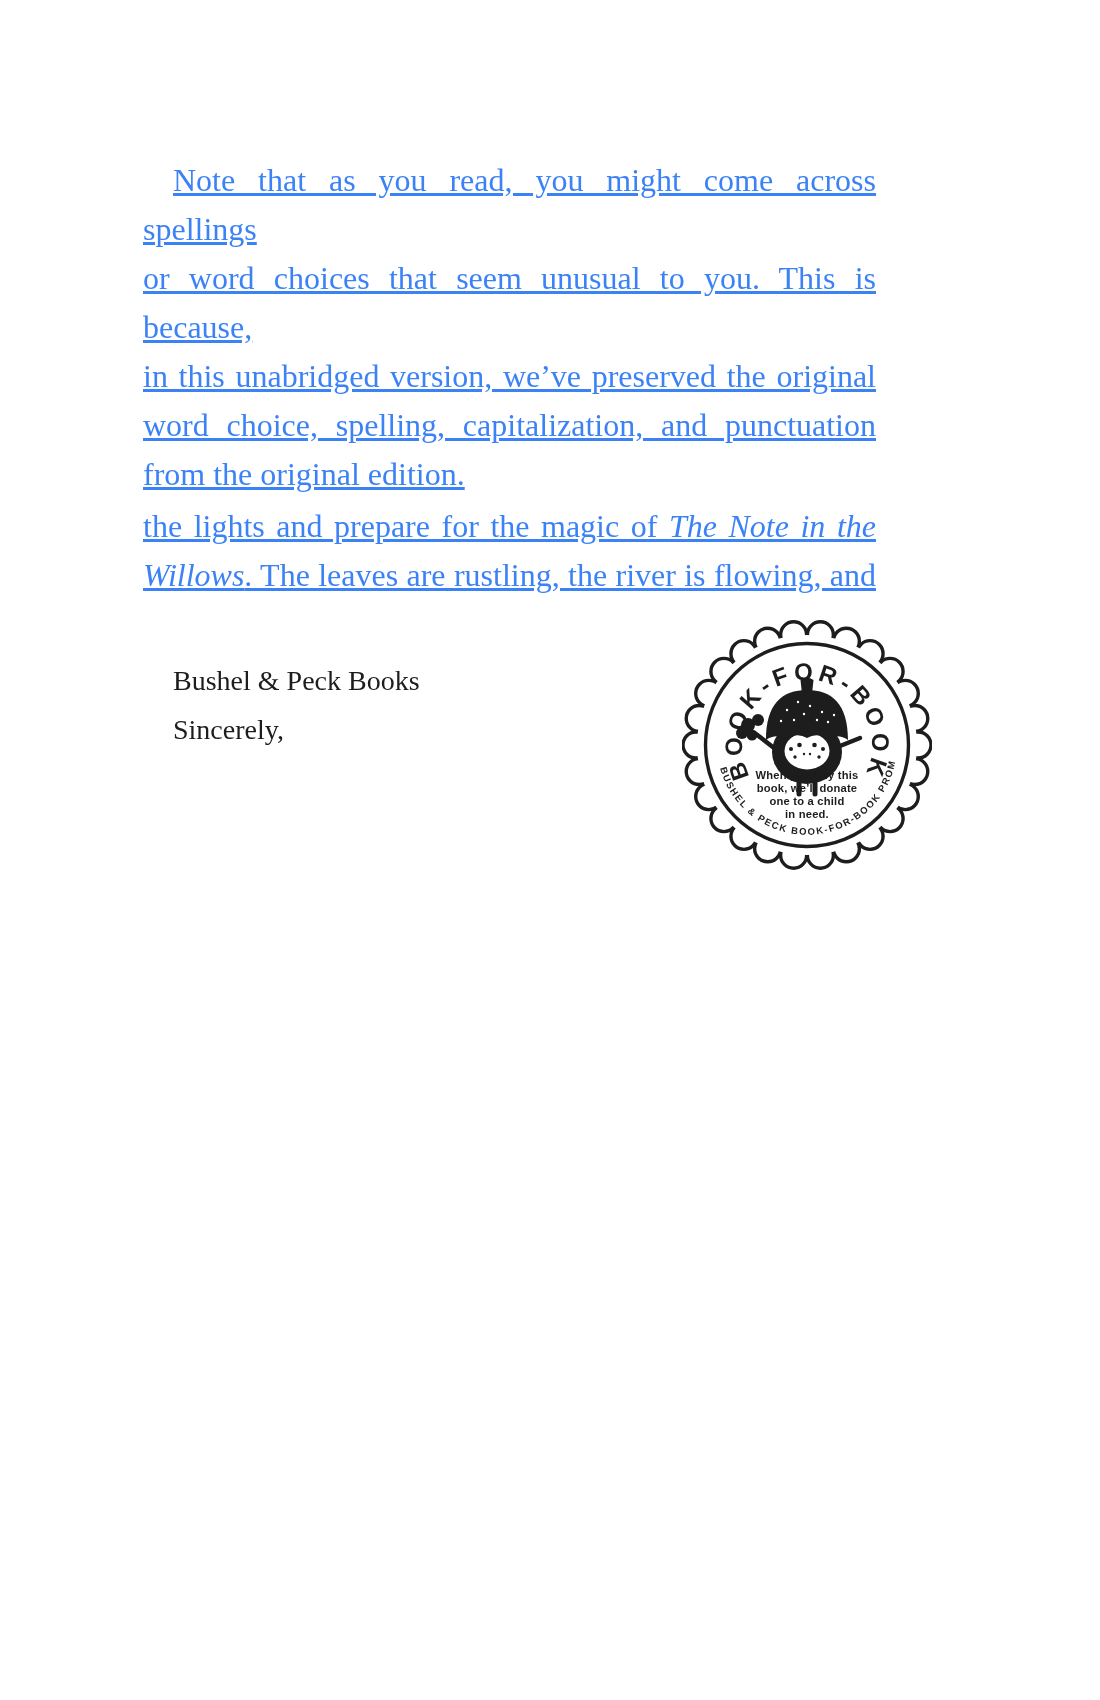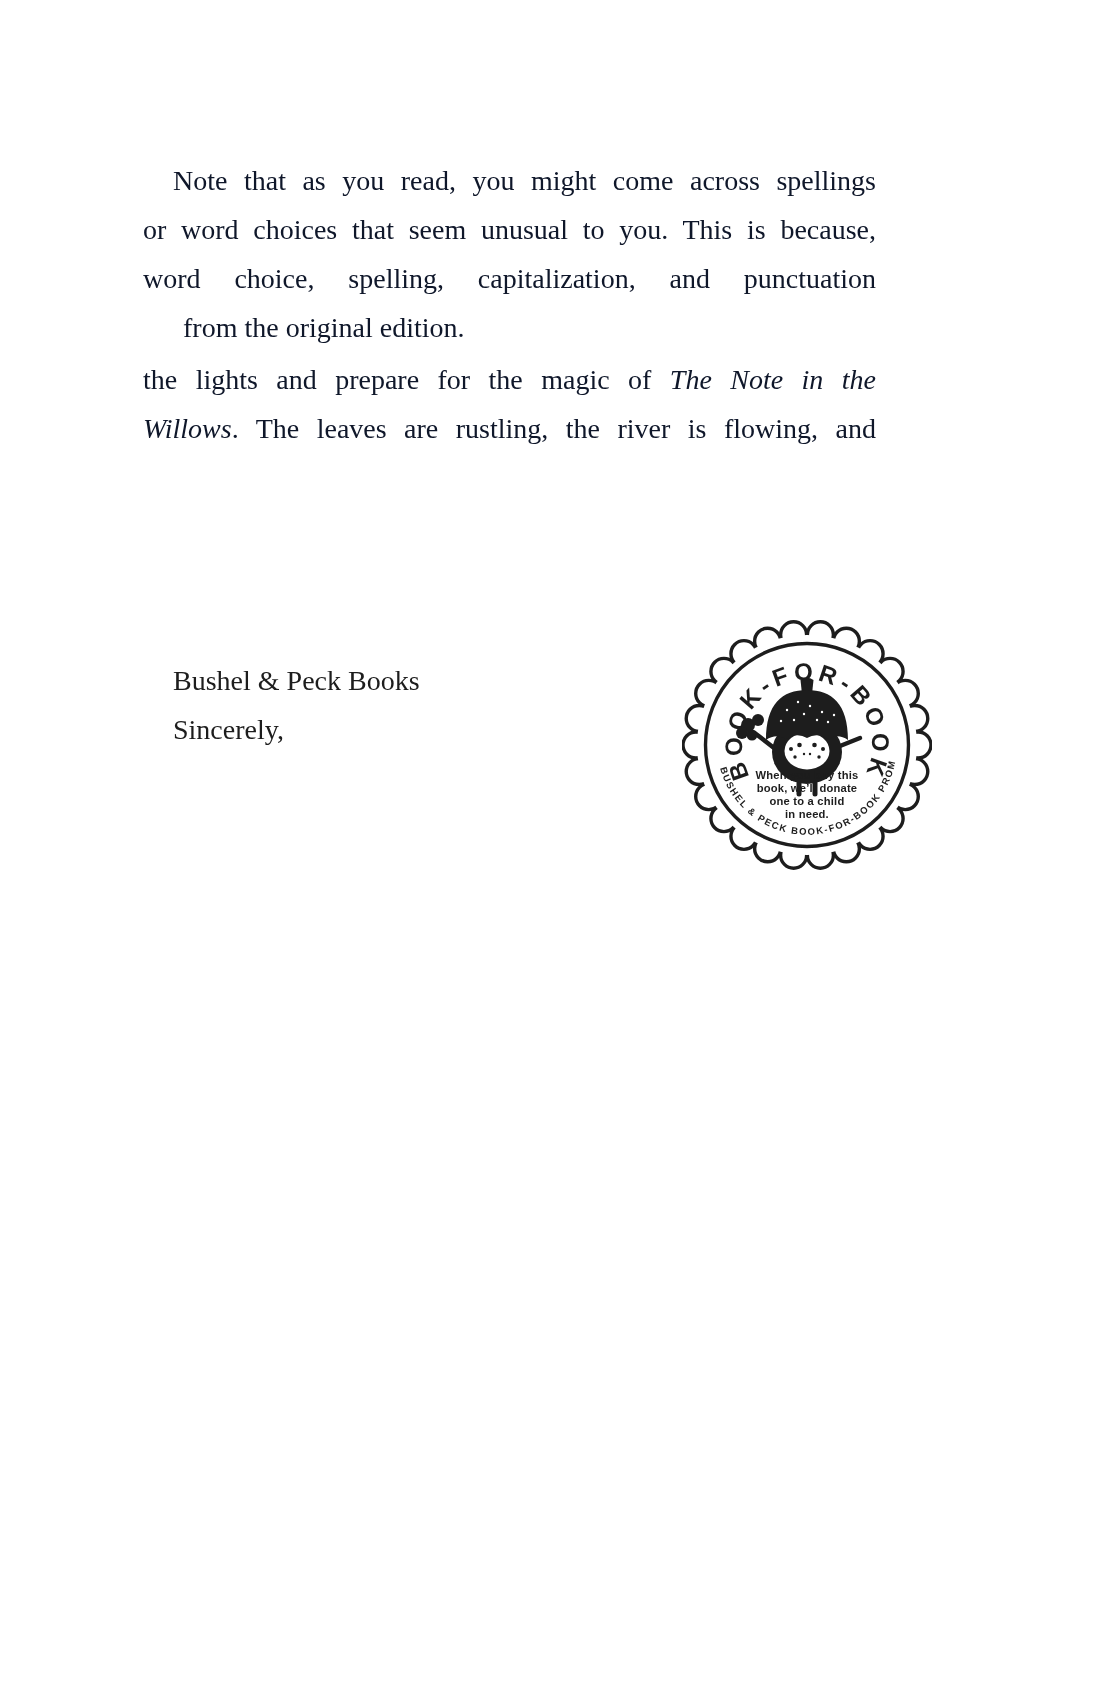--- a/index.html
+++ b/index.html
@@ -9,25 +9,26 @@
     font-family: "Liberation Serif", "DejaVu Serif", serif;
     color: #1d1d1d;
     position: relative;
     overflow: hidden;
   }
   .page { position: absolute; inset: 0; background: #ffffff; }
 
   .text-col {
     position: absolute;
     left: 143px; top: 156px; width: 733px;
-    font-size: 28px; line-height: 49px;
-    color: #0f172a;
+    font-size: 32px; line-height: 49px;
+    color: #3b82f6;
+    text-decoration: underline;
   }
   .ln { text-align: justify; text-align-last: justify; }
-  .ln.last { text-align: right; text-align-last: left; margin-left: 40px; }
+  .ln.last { text-align: right; text-align-last: left; }
   .ind { text-indent: 30px; }
   .para2 { margin-top: 3px; }
   .it { font-style: italic; }
 
   .signature {
     position: absolute;
     left: 173px; top: 656px;
     font-size: 28px; line-height: 49px;
     color: #1d1d1d;
   }
@@ -47,20 +48,21 @@
   .center-line { font-size: 11.2px; letter-spacing: 0.2px; }
 </style>
 </head>
 <body>
 
 <div class="page">
 
   <div class="text-col">
     <div class="ln ind">Note that as you read, you might come across spellings</div>
     <div class="ln">or word choices that seem unusual to you. This is because,</div>
+    <div class="ln">in this unabridged version, we’ve preserved the original</div>
     <div class="ln">word choice, spelling, capitalization, and punctuation</div>
     <div class="ln last">from the original edition.</div>
 
     <div class="para2">
       <div class="ln"><span>the lights and prepare for the magic of </span><span class="it">The Note in the</span></div>
       <div class="ln"><span class="it">Willows</span><span>. The leaves are rustling, the river is flowing, and</span></div>
     </div>
   </div>
 
   <div class="signature">

